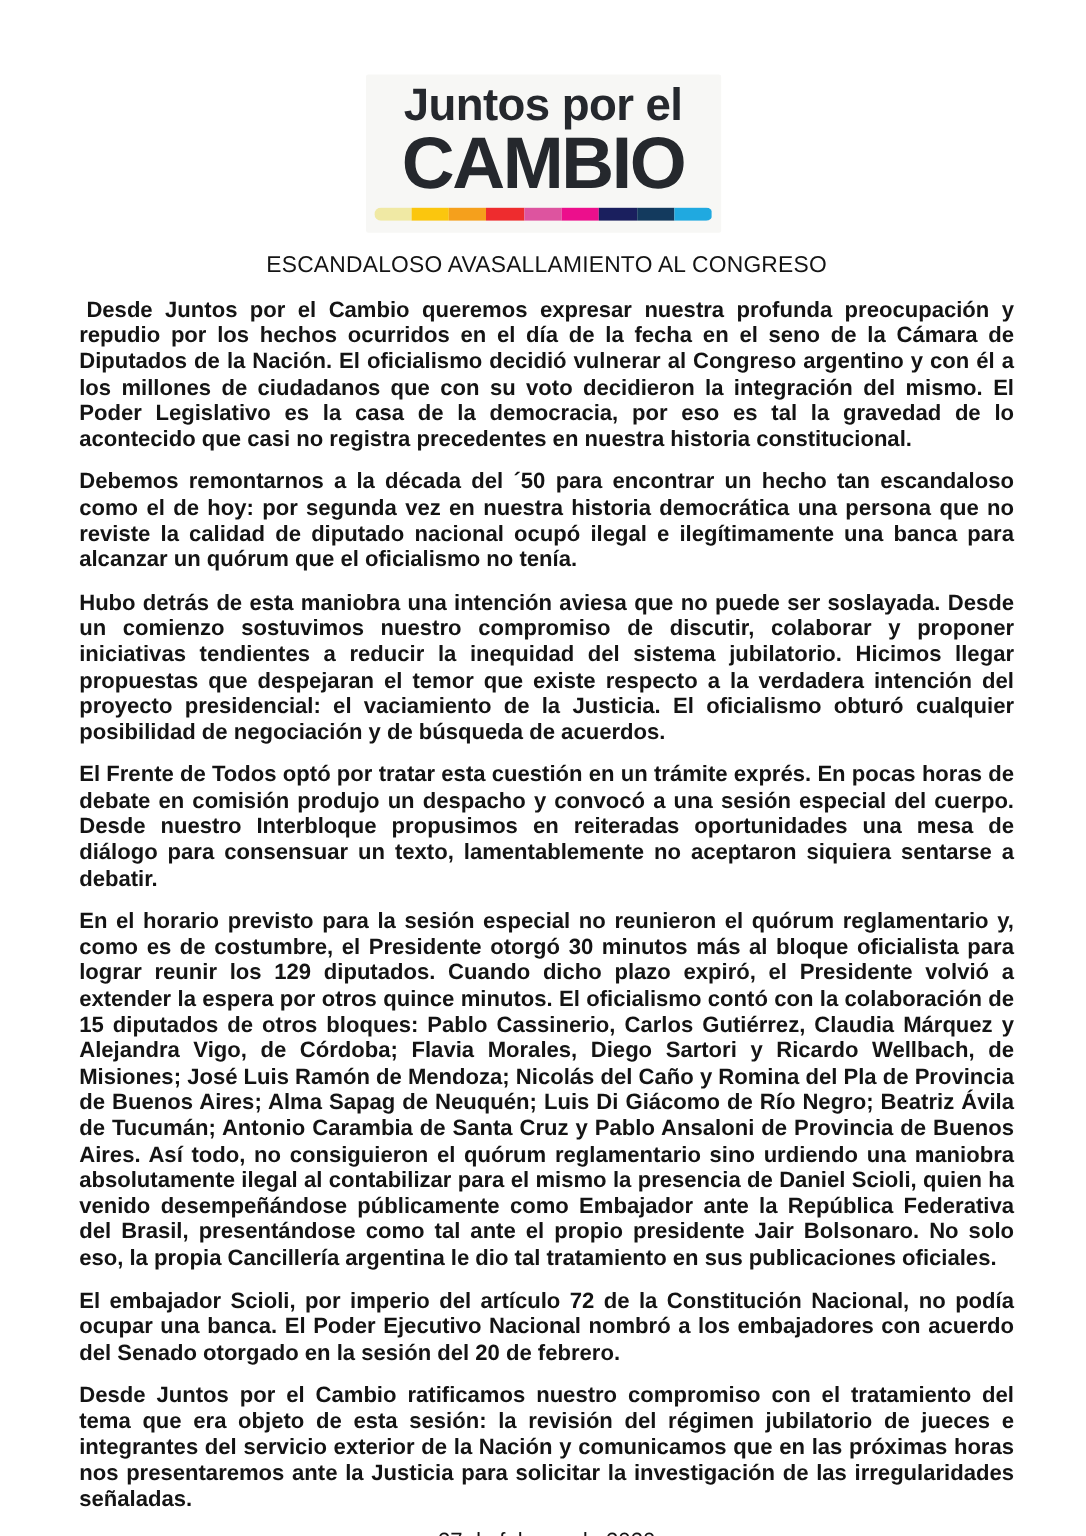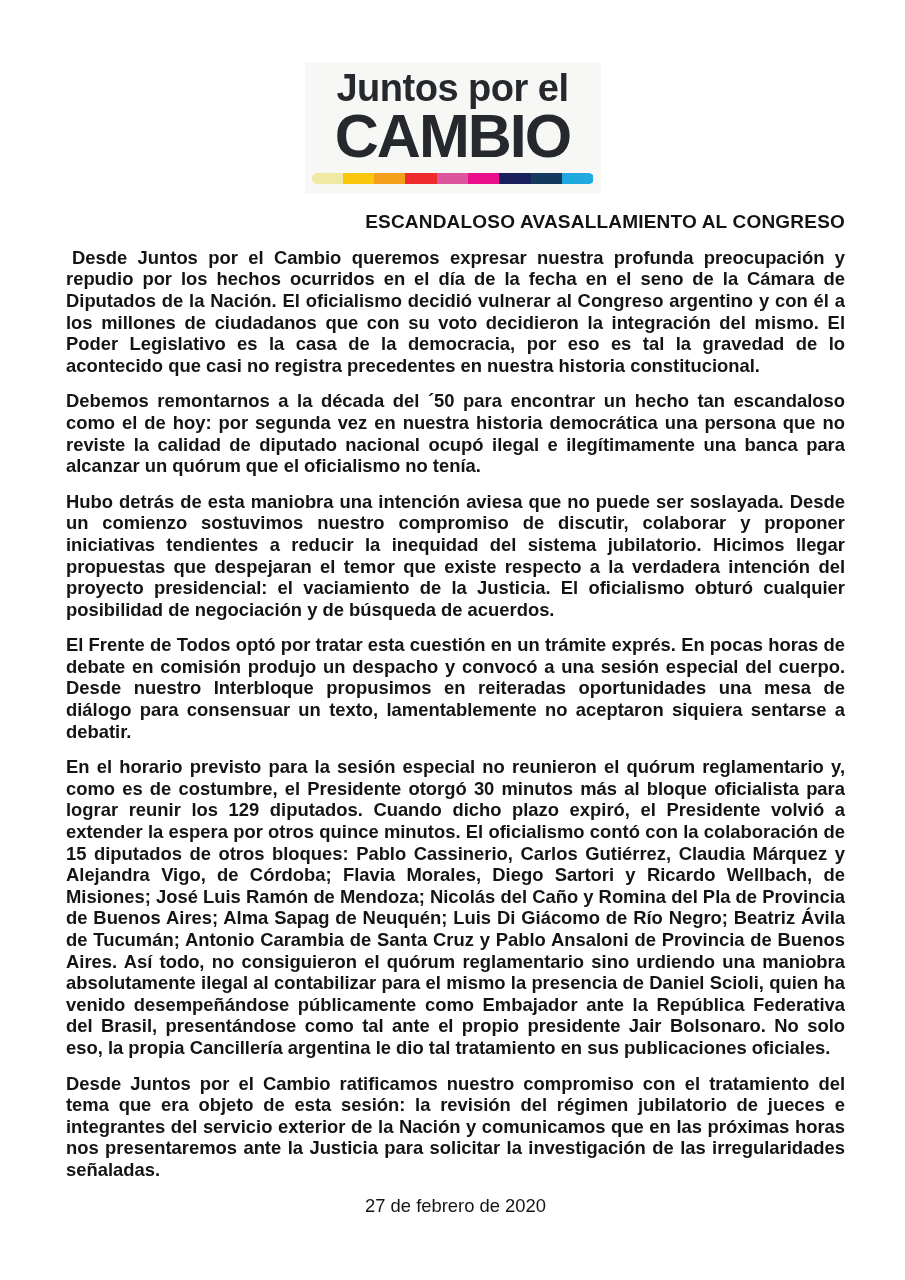--- a/index.html
+++ b/index.html
@@ -51,22 +51,22 @@
     border-radius: 6px;
     overflow: hidden;
   }
   .logo-stripe span { flex: 1 1 auto; height: 100%; }
   
   .content {
     padding: 0 60px 0 66px;
   }
   .doc-title {
     font-size: 19px;
-    font-weight: bold;
-    text-align: right;
+    font-weight: normal;
+    text-align: center;
     margin: 17px 0 14px 0;
     letter-spacing: 0.2px;
   }
   .para {
     font-size: 18.4px;
     line-height: 21.6px;
     text-align: justify;
     margin: 0 0 14px 0;
     font-weight: bold;
   }
@@ -105,19 +105,20 @@
     <p class="para para-first">Desde Juntos por el Cambio queremos expresar nuestra profunda preocupación y repudio por los hechos ocurridos en el día de la fecha en el seno de la Cámara de Diputados de la Nación. El oficialismo decidió vulnerar al Congreso argentino y con él a los millones de ciudadanos que con su voto decidieron la integración del mismo. El Poder Legislativo es la casa de la democracia, por eso es tal la gravedad de lo acontecido que casi no registra precedentes en nuestra historia constitucional.</p>
 
     <p class="para">Debemos remontarnos a la década del ´50 para encontrar un hecho tan escandaloso como el de hoy: por segunda vez en nuestra historia democrática una persona que no reviste la calidad de diputado nacional ocupó ilegal e ilegítimamente una banca para alcanzar un quórum que el oficialismo no tenía.</p>
 
     <p class="para">Hubo detrás de esta maniobra una intención aviesa que no puede ser soslayada. Desde un comienzo sostuvimos nuestro compromiso de discutir, colaborar y proponer iniciativas tendientes a reducir la inequidad del sistema jubilatorio. Hicimos llegar propuestas que despejaran el temor que existe respecto a la verdadera intención del proyecto presidencial: el vaciamiento de la Justicia. El oficialismo obturó cualquier posibilidad de negociación y de búsqueda de acuerdos.</p>
 
     <p class="para">El Frente de Todos optó por tratar esta cuestión en un trámite exprés. En pocas horas de debate en comisión produjo un despacho y convocó a una sesión especial del cuerpo. Desde nuestro Interbloque propusimos en reiteradas oportunidades una mesa de diálogo para consensuar un texto, lamentablemente no aceptaron siquiera sentarse a debatir.</p>
 
     <p class="para">En el horario previsto para la sesión especial no reunieron el quórum reglamentario y, como es de costumbre, el Presidente otorgó 30 minutos más al bloque oficialista para lograr reunir los 129 diputados. Cuando dicho plazo expiró, el Presidente volvió a extender la espera por otros quince minutos. El oficialismo contó con la colaboración de 15 diputados de otros bloques: Pablo Cassinerio, Carlos Gutiérrez, Claudia Márquez y Alejandra Vigo, de Córdoba; Flavia Morales, Diego Sartori y Ricardo Wellbach, de Misiones; José Luis Ramón de Mendoza; Nicolás del Caño y Romina del Pla de Provincia de Buenos Aires; Alma Sapag de Neuquén; Luis Di Giácomo de Río Negro; Beatriz Ávila de Tucumán; Antonio Carambia de Santa Cruz y Pablo Ansaloni de Provincia de Buenos Aires. Así todo, no consiguieron el quórum reglamentario sino urdiendo una maniobra absolutamente ilegal al contabilizar para el mismo la presencia de Daniel Scioli, quien ha venido desempeñándose públicamente como Embajador ante la República Federativa del Brasil, presentándose como tal ante el propio presidente Jair Bolsonaro. No solo eso, la propia Cancillería argentina le dio tal tratamiento en sus publicaciones oficiales.</p>
 
+    <p class="para">El embajador Scioli, por imperio del artículo 72 de la Constitución Nacional, no podía ocupar una banca.  El Poder Ejecutivo Nacional nombró a los embajadores con acuerdo del Senado otorgado en la sesión del 20 de febrero.</p>
 
     <p class="para">Desde Juntos por el Cambio ratificamos nuestro compromiso con el tratamiento del tema que era objeto de esta sesión: la revisión del régimen jubilatorio de jueces e integrantes del servicio exterior de la Nación y comunicamos que en las próximas horas nos presentaremos ante la Justicia para solicitar la investigación de las irregularidades señaladas.</p>
 
     <p class="doc-date">27 de febrero de 2020</p>
   </div>
 
 </div>
 
 </body></html>

